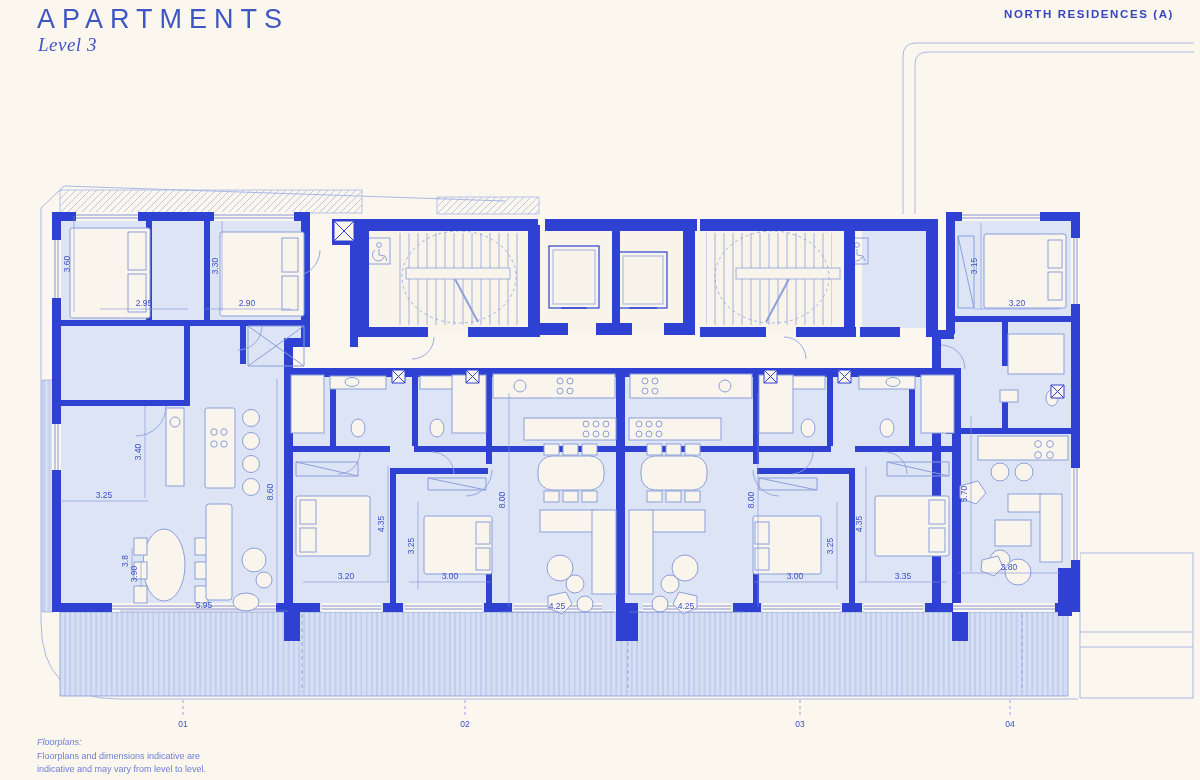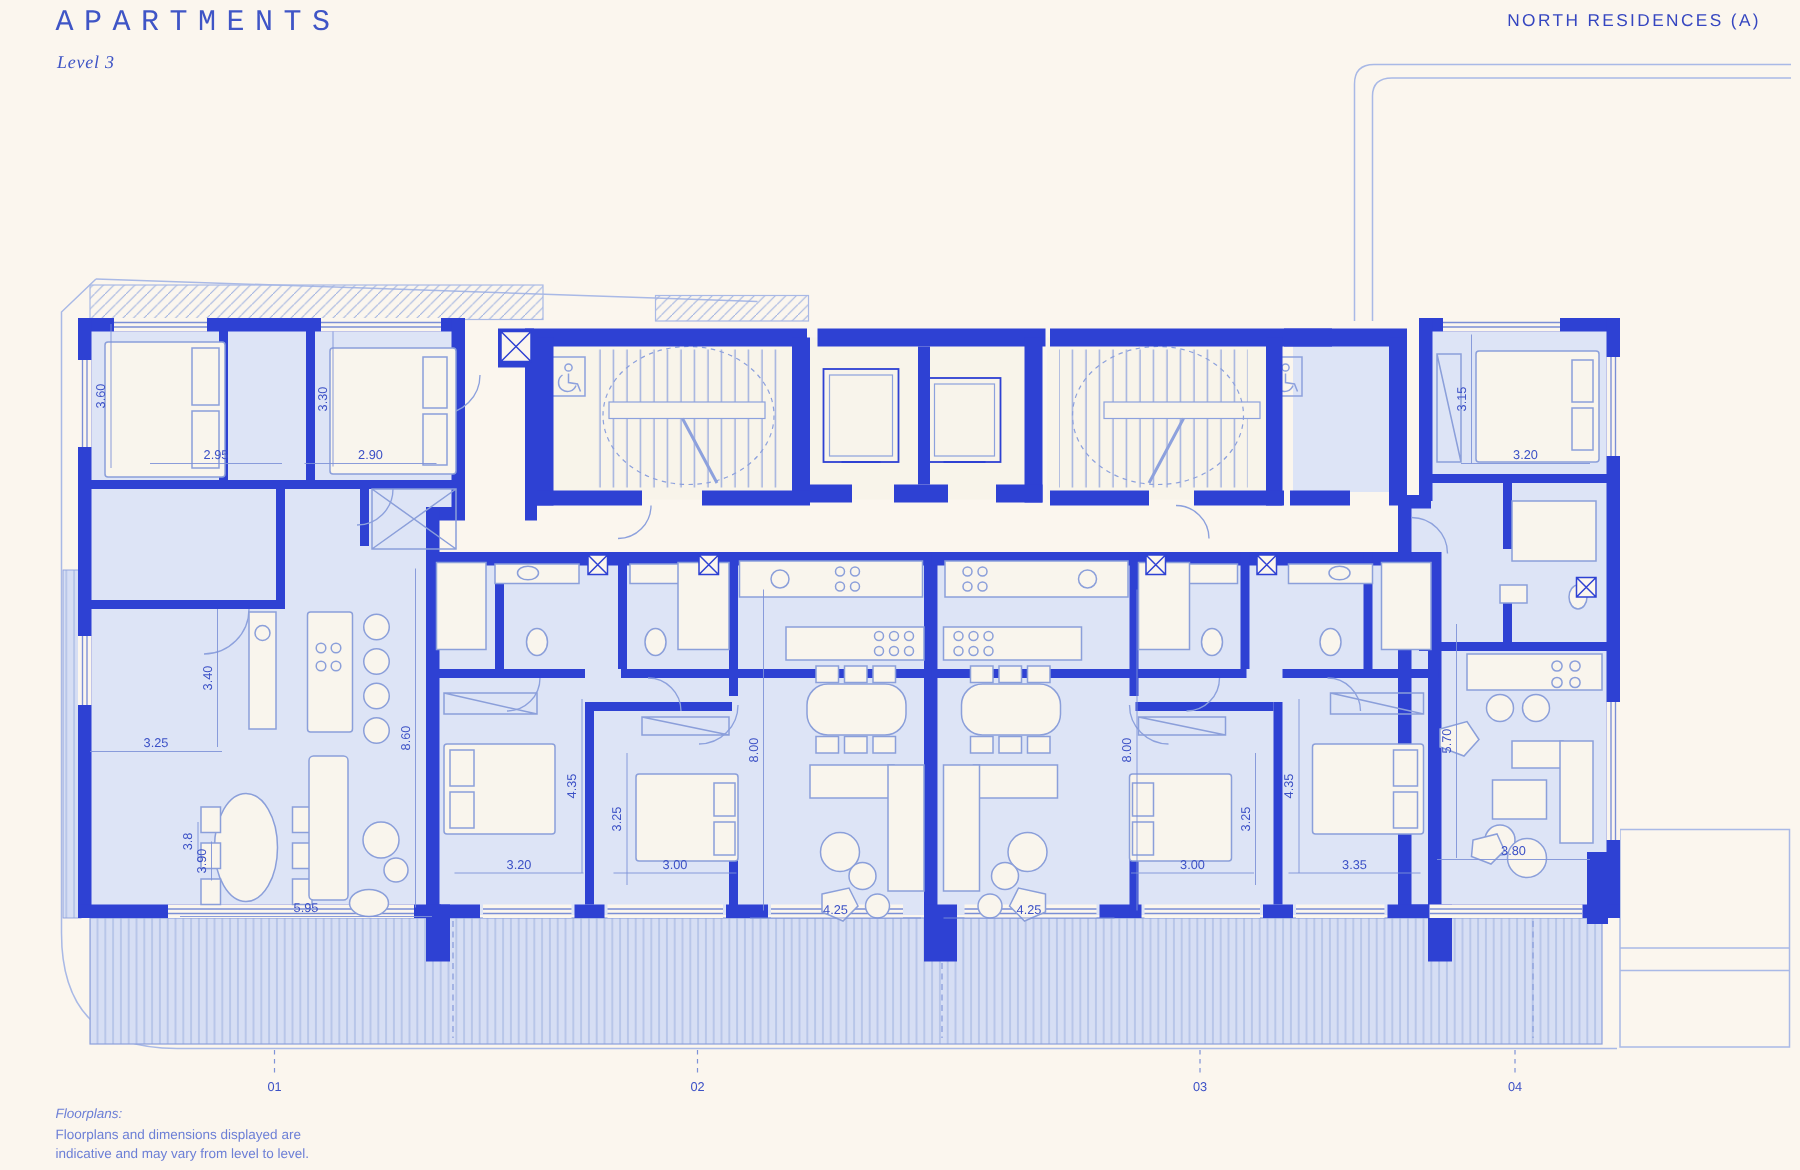--- a/index.html
+++ b/index.html
@@ -3,27 +3,27 @@
 <meta charset="utf-8">
 <style>
   :root{
     --bg:#fbf6ee; --wall:#2e41d3; --room:#dde4f6; --core:#f8f4ea;
     --balc:#d6def4; --line:#8da1dd; --dim:#3c51c6; --title:#3f55c6;
   }
   html,body{margin:0;padding:0;}
   body{width:1200px;height:780px;position:relative;background:var(--bg);
        font-family:"Liberation Sans",sans-serif;overflow:hidden;}
   .hdr-title{position:absolute;left:37px;top:4px;color:var(--title);
-    font-family:Liberation Mono, monospace;font-size:20px;
+    font-family:Liberation Sans, sans-serif;font-size:27px;
     letter-spacing:7px;font-weight:500;}
   .hdr-sub{position:absolute;left:38px;top:34px;color:var(--title);
     font-family:"Liberation Serif","DejaVu Serif",serif;font-style:italic;
-    font-size:12px;letter-spacing:.5px;}
+    font-size:19px;letter-spacing:.5px;}
   .hdr-project{position:absolute;right:26px;top:8px;color:#3546c0;
-    font-size:11.5px;font-weight:normal;letter-spacing:1.6px;}
+    font-size:11.5px;font-weight:bold;letter-spacing:1.6px;}
   .disclaimer{position:absolute;left:37px;top:736px;color:#6c7fd6;
     font-size:9px;line-height:1.5;}
   .disclaimer .d1{font-style:italic;}
   svg{position:absolute;left:0;top:0;}
   svg text{font-family:"Liberation Sans",sans-serif;}
 </style>
 </head>
 <body>
 
 <div class="hdr-title">APARTMENTS</div>
@@ -481,15 +481,15 @@
       <text x="465" y="727" text-anchor="middle" font-size="8.5" fill="#3c51c6">02</text>
       <line x1="800" x2="800" y1="700" y2="716" stroke="#7e92d8" stroke-width="0.8" stroke-dasharray="3 3"></line>
       <text x="800" y="727" text-anchor="middle" font-size="8.5" fill="#3c51c6">03</text>
       <line x1="1010" x2="1010" y1="700" y2="716" stroke="#7e92d8" stroke-width="0.8" stroke-dasharray="3 3"></line>
       <text x="1010" y="727" text-anchor="middle" font-size="8.5" fill="#3c51c6">04</text>
     </g>
 </svg>
 
 <div class="disclaimer">
   <div class="d1">Floorplans:</div>
-  <div>Floorplans and dimensions displayed are</div>
+  <div>Floorplans and dimensions indicative are</div>
   <div>indicative and may vary from level to level.</div>
 </div>
 
 </body></html>

